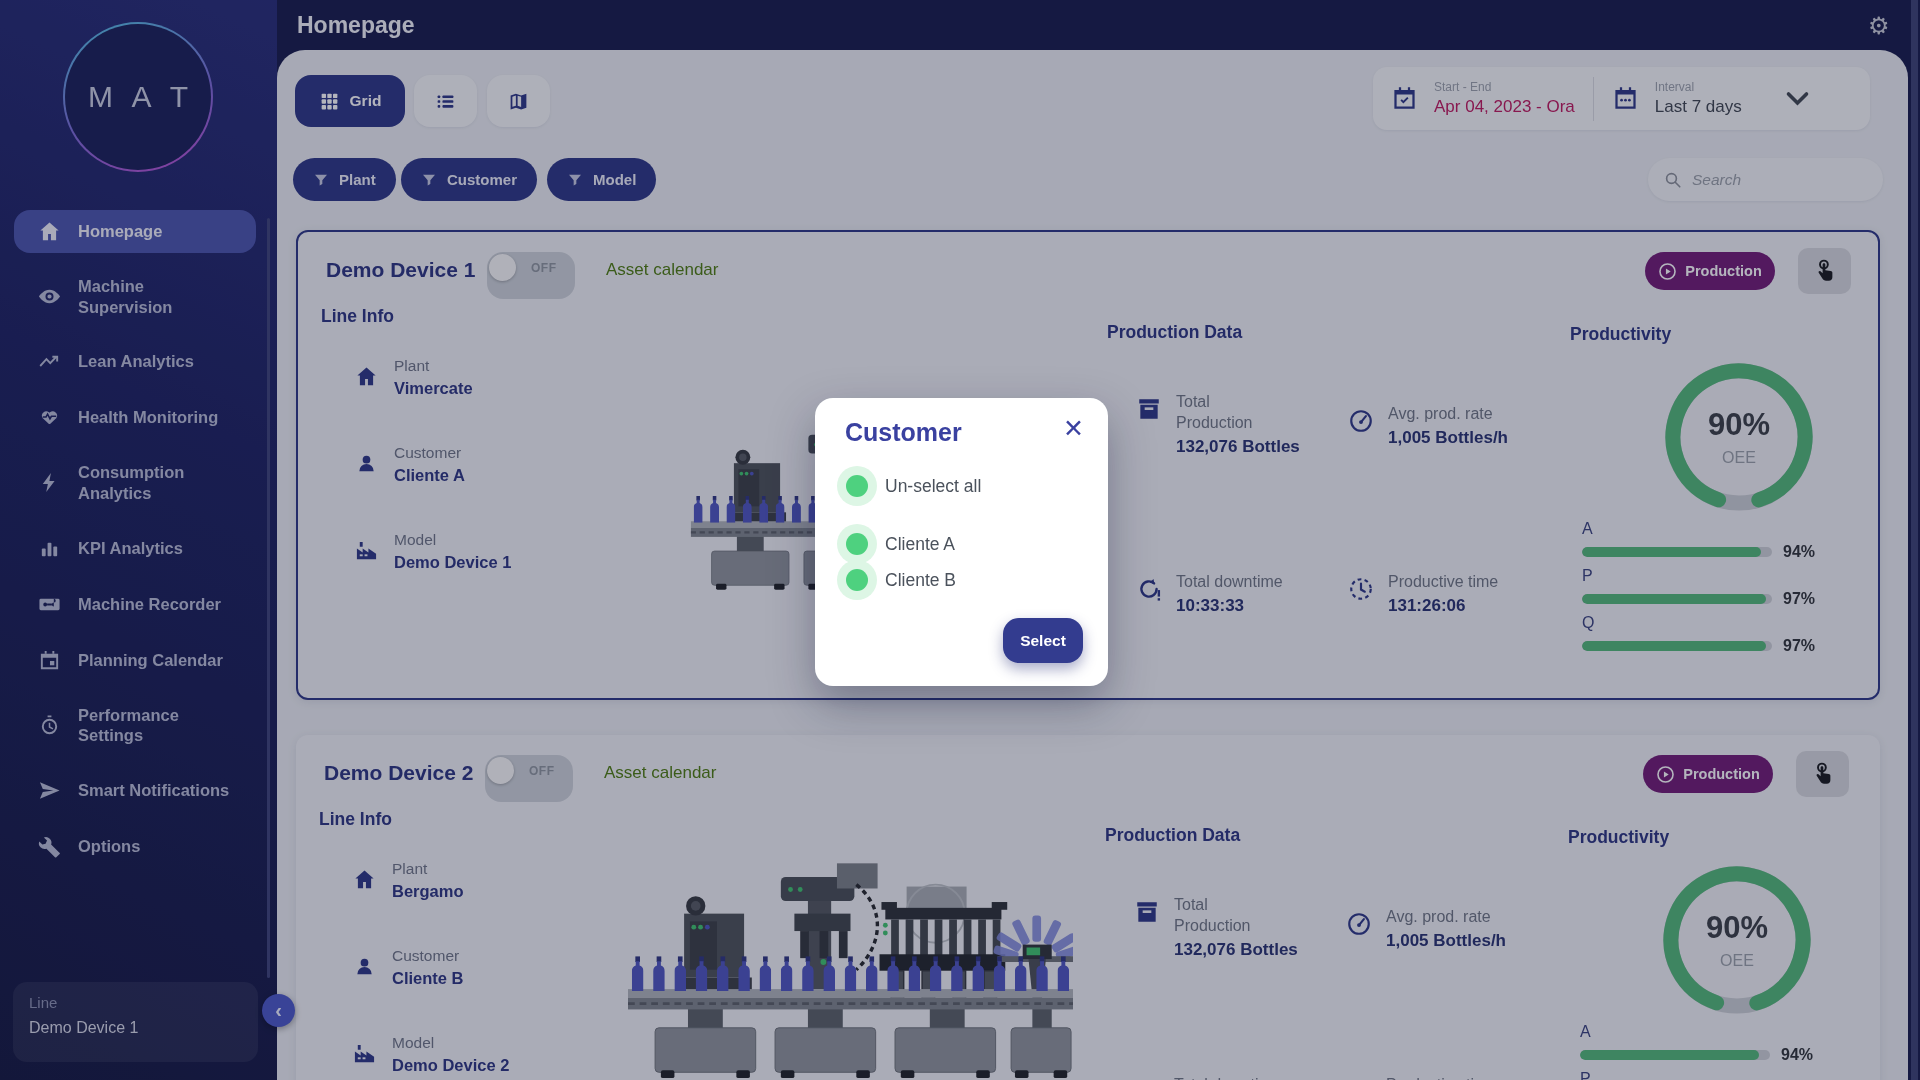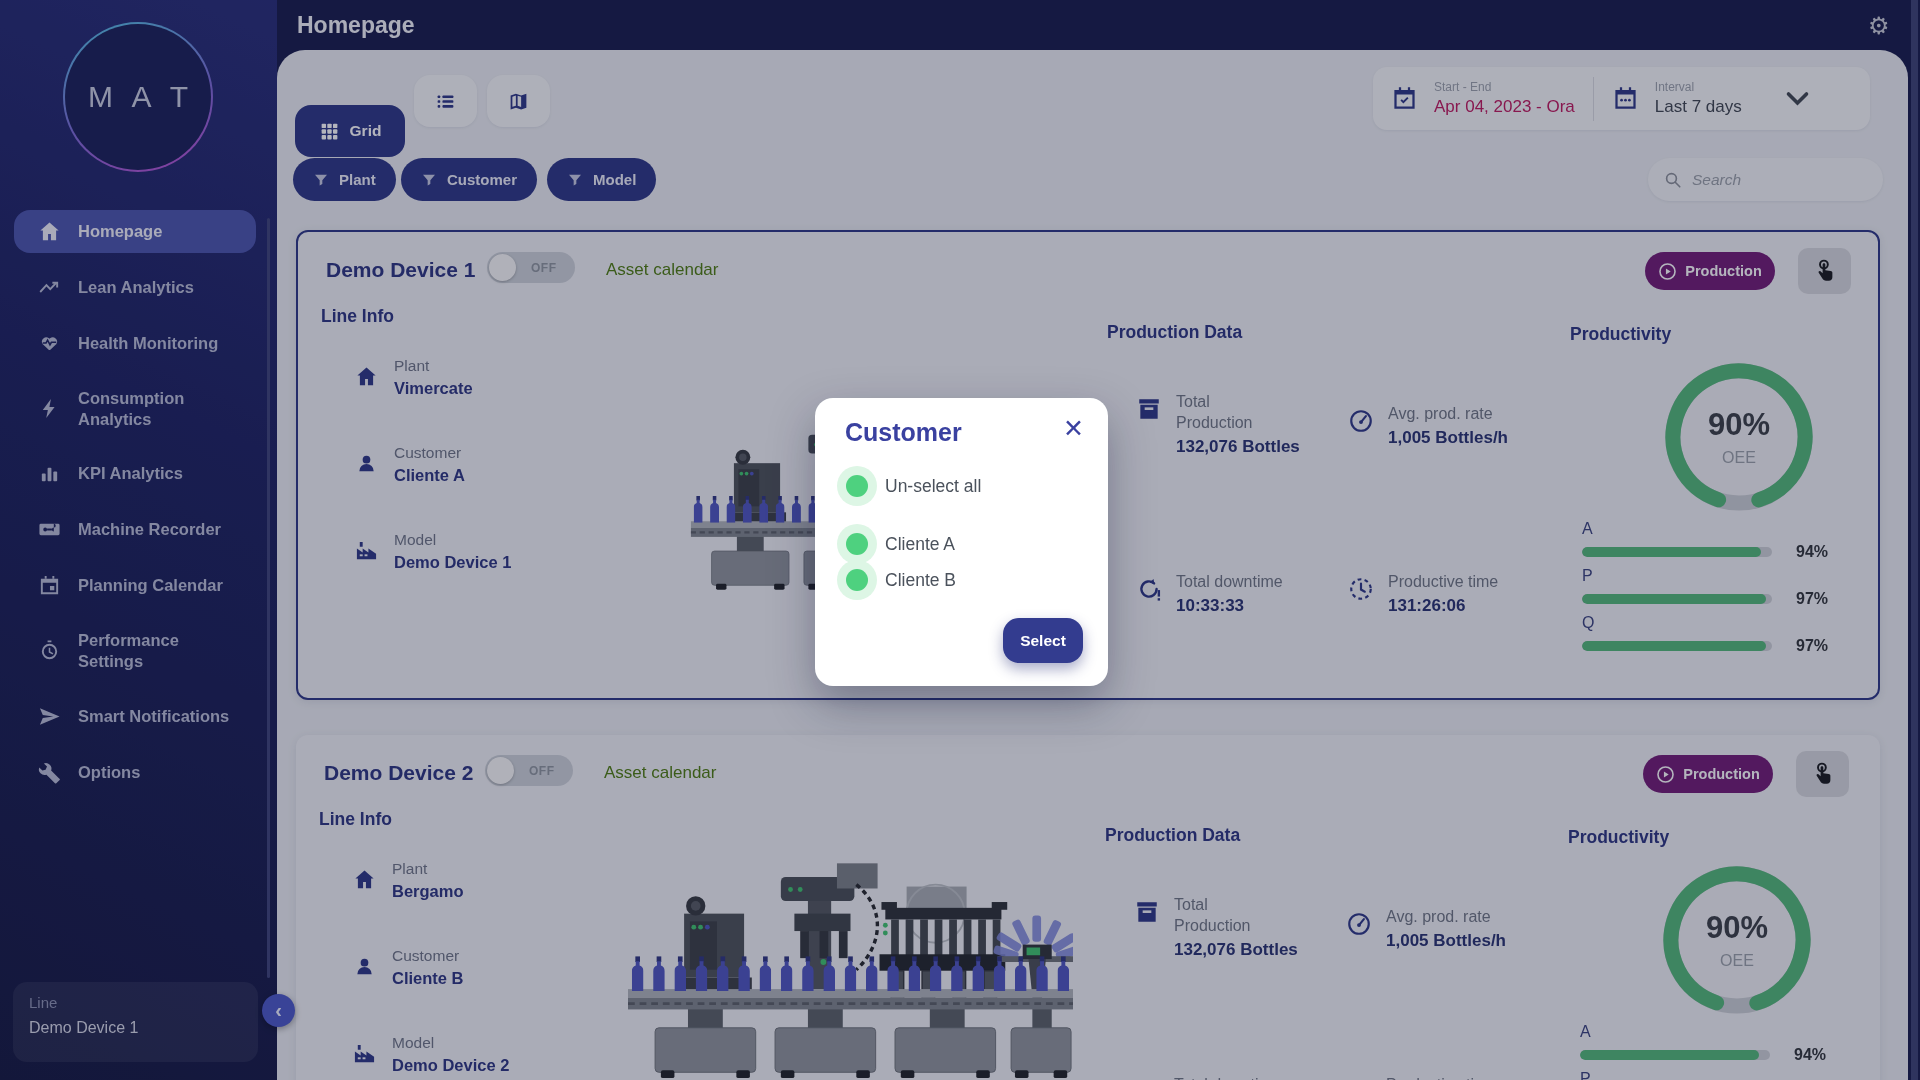--- a/index.html
+++ b/index.html
@@ -38,21 +38,21 @@
   .win-scroll { position:absolute; left:1911px; top:0; width:7px; height:1080px; background:#3c4274; z-index:6; }
 
   
   .content { position:absolute; left:277px; top:50px; width:1631px; height:1030px;
     background:#eceef3; border-radius:28px 28px 0 0; overflow:hidden; z-index:5; }
 
   .btn-view { position:absolute; height:52px; border-radius:16px; display:flex; align-items:center;
     justify-content:center; gap:10px; cursor:pointer; }
   .btn-view.light { background:#f7f8fa; box-shadow:0 1px 3px rgba(40,45,80,.08); }
   .btn-view.navy { background:#2b3585; color:#fff; font-weight:700; font-size:15.5px; }
-  .btn-grid { left:18px; top:25px; width:110px;margin-top:30px; }
+  .btn-grid { left:18px; top:25px; width:110px; }
   .btn-list { left:137px; top:25px; width:63px; }
   .btn-map  { left:210px; top:25px; width:63px; }
   .btn-view svg { width:21px; height:21px; }
 
   .range-panel { position:absolute; left:1096px; top:17px; width:497px; height:63px; background:#f7f8fa;
     border-radius:14px; box-shadow:0 1px 3px rgba(40,45,80,.08); display:flex; align-items:center; }
   .range-group { display:flex; align-items:center; gap:16px; padding:0 18px; cursor:pointer; }
   .range-group svg { width:27px; height:27px; }
   .rg-label { color:#9ba1ab; font-size:12px; }
   .rg-value { color:#be185d; font-size:17px; margin-top:3px; }
@@ -71,21 +71,21 @@
     font-size:15.5px; color:#5a616b; width:170px; font-family:"Liberation Sans",sans-serif; }
   .search input::placeholder { color:#9aa0a8; }
 
   
   .card { position:absolute; left:19px; width:1584px; height:470px; background:#f1f2f6;
     border-radius:12px; box-shadow:0 2px 10px rgba(40,45,80,.10); }
   .card.bordered { border:2px solid #2b3585; }
   .card-1 { top:180px; }
   .card-2 { top:685px; }
   .card-title { position:absolute; left:28px; top:26px; color:#2b3480; font-size:21px; font-weight:700; }
-  .toggle { position:absolute; left:189px; top:20px; width:88px; height:31px; background:#cdd2d9;
+  .toggle { position:absolute; left:189px; top:20px; width:88px; height:47px; background:#cdd2d9;
     border-radius:16px; cursor:pointer;text-align:center; }
   .knob { position:absolute; left:2px; top:2px; width:27px; height:27px; border-radius:50%;
     background:#fafafa; box-shadow:0 1px 3px rgba(0,0,0,.25); }
   .toggle-text { position:absolute; left:44px; top:9px; color:#8e959e; font-size:12px; font-weight:700; letter-spacing:.5px; }
   .asset-cal { position:absolute; left:308px; top:28px; color:#4d7c0f; font-size:17px; }
   .btn-production { position:absolute; left:1347px; top:20px; width:130px; height:38px; background:#701a75;
     border-radius:19px; color:#fff; font-weight:700; font-size:14.5px; display:flex; align-items:center;
     justify-content:center; gap:8px; cursor:pointer; }
   .btn-hand { position:absolute; left:1500px; top:16px; width:53px; height:46px; background:#d6d8dd;
     border-radius:10px; display:flex; align-items:center; justify-content:center; cursor:pointer; }
@@ -102,21 +102,21 @@
   .stat-value { color:#273170; font-size:17px; font-weight:700; margin-top:3px; }
   .stat.narrow .stat-label { max-width:110px; }
 
   .gauge-wrap { position:absolute; left:1356px; top:120px; width:170px; height:170px; }
   .gauge-center { position:absolute; left:0; top:0; width:170px; height:170px; display:flex;
     flex-direction:column; align-items:center; justify-content:center; }
   .gauge-pct { font-size:31px; font-weight:700; color:#3a3f46; }
   .gauge-sub { font-size:16px; color:#9aa0a8; margin-top:6px; }
   .bar-row { position:absolute; left:1284px; width:260px; }
   .bar-label { color:#39427e; font-size:16px; margin-bottom:5px; }
-  .bar-line { display:flex; align-items:center; gap:24px; }
+  .bar-line { display:flex; align-items:center; gap:11px; }
   .bar-track { width:190px; height:10px; background:#cdd0d6; border-radius:5px; overflow:hidden; }
   .bar-fill { height:10px; background:#52b878; border-radius:5px; }
   .bar-value { color:#2f3338; font-size:16px; font-weight:700; }
 
   .machine { position:absolute; }
 
   
   .overlay { position:fixed; left:0; top:0; width:1920px; height:1080px;
     background:rgba(22,24,50,0.32); z-index:80; }
   .modal { position:fixed; left:815px; top:398px; width:293px; height:288px; background:#ffffff;
@@ -271,20 +271,26 @@
   </div>
   <div class="nav">
     <div class="nav-item active">
       <svg viewBox="0 0 24 24">
           <path d="M12 2.5 2.5 11h2.6v10h5.4v-6.5h3v6.5h5.4V11h2.6z"></path>
         </svg>
       <span class="nav-label">Homepage</span>
     </div>
     <div class="nav-item">
       <svg viewBox="0 0 24 24">
+          <path d="M12 5C6.5 5 2.2 10 1 12c1.2 2 5.5 7 11 7s9.8-5 11-7c-1.2-2-5.5-7-11-7zm0 11.2A4.2 4.2 0 1 1 12 7.8a4.2 4.2 0 0 1 0 8.4zm0-6.4a2.2 2.2 0 1 0 0 4.4 2.2 2.2 0 0 0 0-4.4z"></path>
+        </svg>
+      <span class="nav-label">Machine Supervision</span>
+    </div>
+    <div class="nav-item">
+      <svg viewBox="0 0 24 24">
           <path d="M3 17.5 8.8 11l4 4L20 7.6l-1.5-1.4-5.7 6-4-4L1.6 16z"></path>
           <path d="M15 6h6v6h-2V8h-4z"></path>
         </svg>
       <span class="nav-label">Lean Analytics</span>
     </div>
     <div class="nav-item">
       <svg viewBox="0 0 24 24">
           <path d="M12 21 4 13.3A5.4 5.4 0 0 1 12 5.8a5.4 5.4 0 0 1 8 7.5zM4.5 12h4l1.5-3 2.5 5 1.5-2.8h5.5" stroke="#1b2060" stroke-width="1.4" fill="none"></path>
           <path d="M12 20.4 4.2 13A5.3 5.3 0 0 1 12 6a5.3 5.3 0 0 1 7.8 7zM5 11.4h3.4l1.6-3 2.5 5 1.5-2.7h5" fill="#b9bdd6" stroke="#1b2060" stroke-width="1.6"></path>
         </svg>

